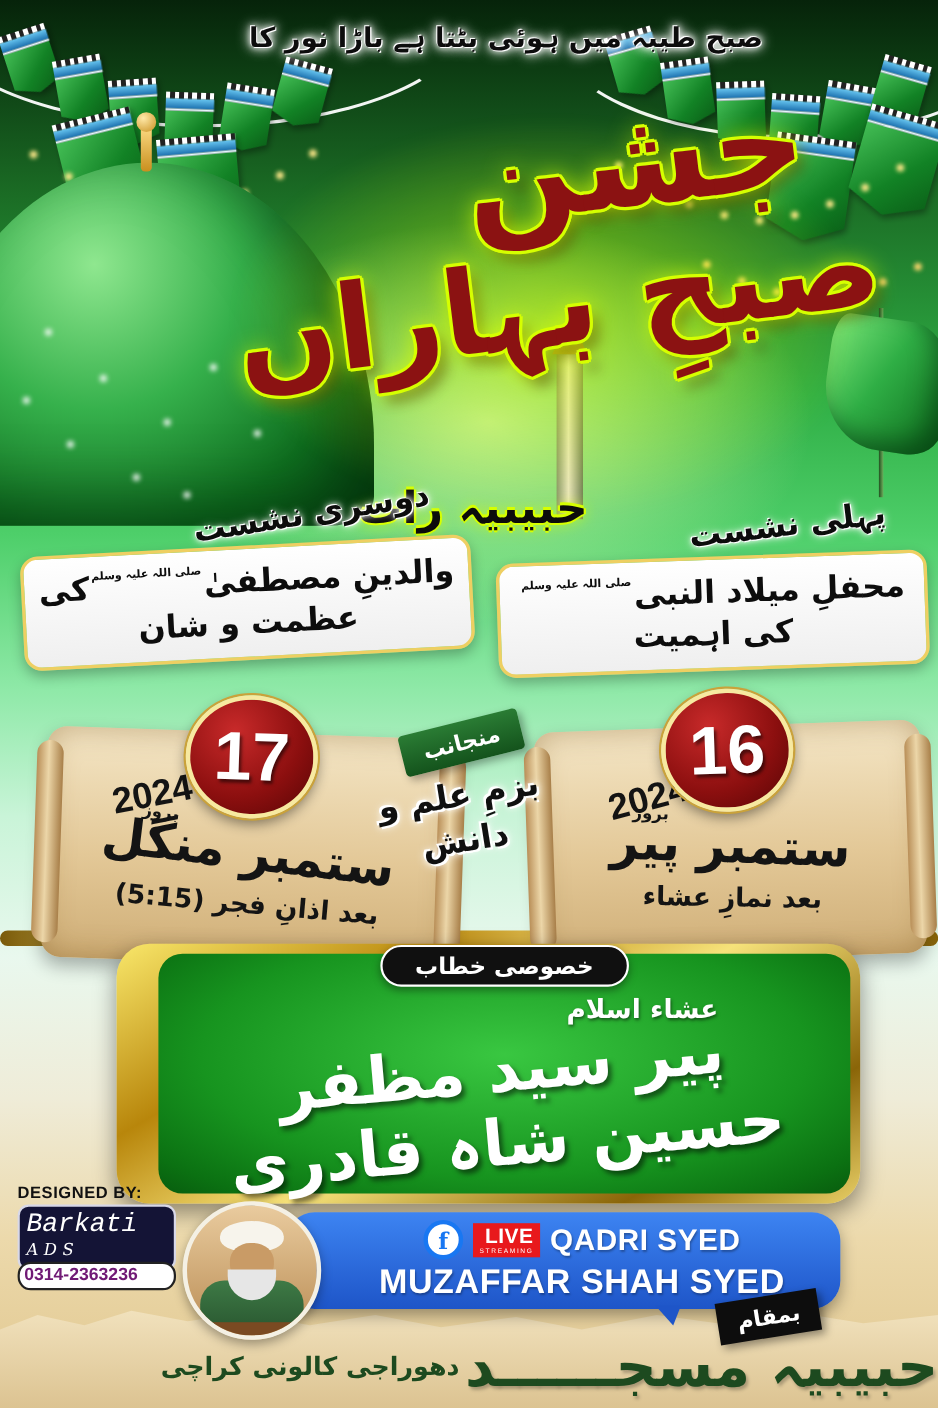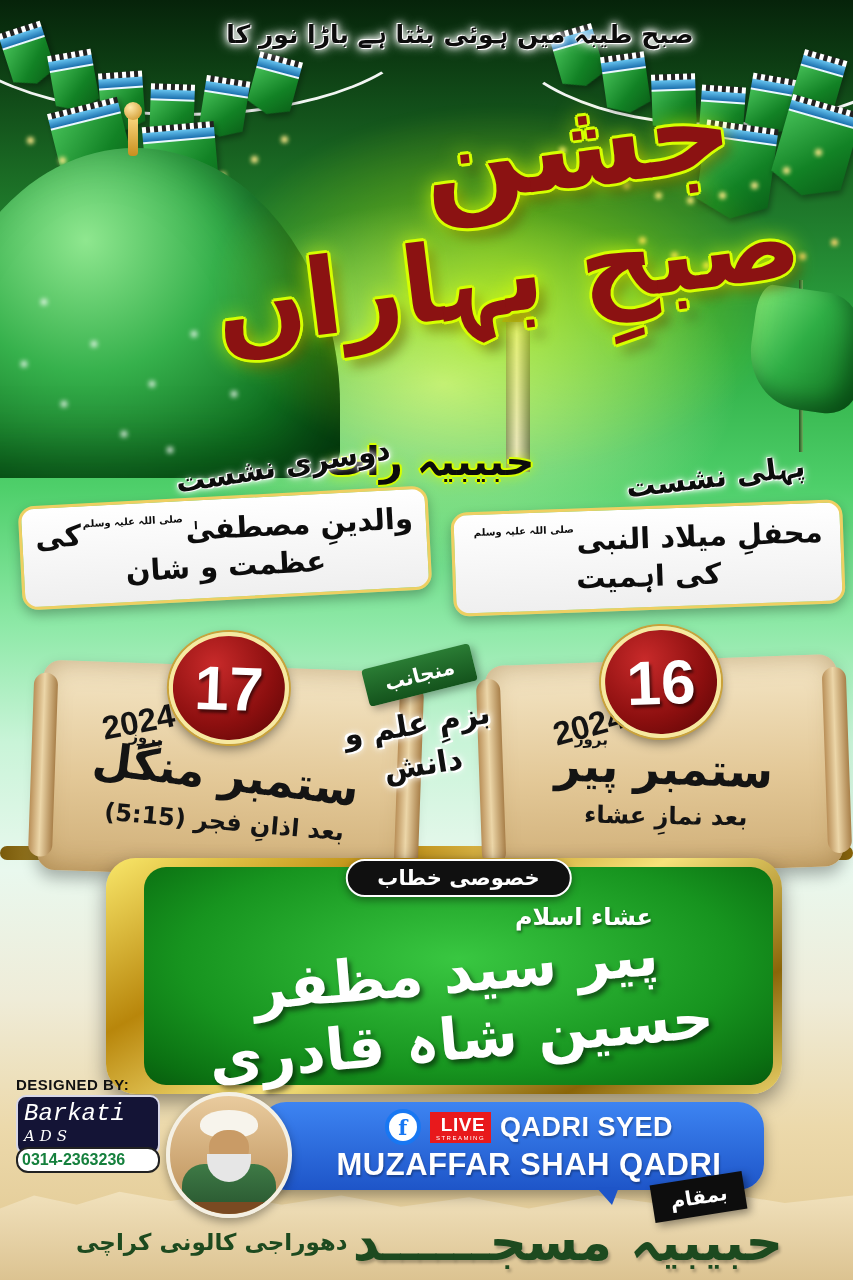--- a/index.html
+++ b/index.html
@@ -109,21 +109,21 @@
   .sp-honorific{position:absolute;top:36px;right:120px;color:#fff;font-size:24px;font-weight:bold;text-shadow:1px 2px 3px rgba(0,0,0,.5);}
   .sp-name{position:absolute;top:72px;left:16px;right:16px;text-align:center;color:#fff;font-size:58px;font-weight:bold;
     transform:rotate(-5deg);line-height:1.15;text-shadow:3px 4px 5px rgba(0,0,0,.5);}
   
   .designer{left:16px;top:1076px;width:144px;z-index:7;text-align:left;font-family:"Liberation Sans",sans-serif;}
   .d-head{font-size:15px;font-weight:bold;color:#111;letter-spacing:.5px;}
   .d-box{margin-top:2px;background:#141436;border:2px solid #d8d8e8;border-radius:10px;padding:4px 6px 8px;color:#fff;}
   .d-name{font-family:Liberation Mono, monospace;font-style:italic;font-size:24px;line-height:1.1;}
   .d-type{font-family:"DejaVu Serif",serif;font-style:italic;font-size:15px;letter-spacing:5px;}
   .d-phone{position:relative;margin-top:-8px;background:#fff;border:2px solid #222;border-radius:12px;font-size:16px;
-    font-weight:bold;color:#15803d;padding:2px 4px;}
+    font-weight:bold;color:#701a75;padding:2px 4px;}
   
   .photo{left:166px;top:1092px;width:118px;height:118px;z-index:8;border-radius:50%;border:4px solid #f4f0e4;overflow:hidden;
     background:linear-gradient(180deg,#e9cb9e,#b98c54);box-shadow:0 4px 10px rgba(0,0,0,.35);}
   .ph-turban{position:absolute;top:14px;left:30px;width:58px;height:28px;background:#f7f4ec;border-radius:50% 50% 42% 42%;}
   .ph-face{position:absolute;top:34px;left:39px;width:40px;height:36px;background:#c99b66;border-radius:46%;}
   .ph-beard{position:absolute;top:58px;left:37px;width:44px;height:28px;background:#e6e6e6;border-radius:0 0 24px 24px;}
   .ph-body{position:absolute;bottom:10px;left:12px;width:94px;height:40px;background:linear-gradient(180deg,#3e7a46,#2c5c33);border-radius:22px 22px 0 0;}
   .ph-desk{position:absolute;bottom:0;left:0;width:118px;height:12px;background:#7a4a22;}
   
   .live-bar{left:260px;top:1102px;width:504px;height:88px;z-index:7;border-radius:26px;
@@ -135,21 +135,21 @@
   .fb{width:36px;height:36px;border-radius:50%;background:#1877f2;display:flex;align-items:center;justify-content:center;}
   .fb-in{width:28px;height:28px;border-radius:50%;background:#fff;color:#1877f2;font-weight:bold;font-size:21px;display:flex;align-items:center;justify-content:center;font-family:"DejaVu Serif",serif;}
   .live{background:#e8191c;color:#fff;text-align:center;padding:3px 6px 2px;line-height:1;}
   .live .lv{font-size:19px;font-weight:bold;letter-spacing:.5px;text-align:right;}
   .live .st{font-size:6px;letter-spacing:1.5px;margin-top:1px;}
   .bar-l1{color:#fff;font-size:27px;font-weight:bold;letter-spacing:.5px;text-shadow:1px 2px 2px rgba(0,0,0,.3);}
   .bar-l2{color:#fff;font-size:31px;font-weight:bold;letter-spacing:.5px;margin-top:2px;text-shadow:1px 2px 2px rgba(0,0,0,.3);}
   
   .bottom-strip{left:0;top:1186px;width:853px;height:94px;z-index:5;background:linear-gradient(180deg,#f2e3bf,#dcc391);
     clip-path:polygon(0 24%,4% 10%,9% 20%,14% 6%,20% 16%,26% 8%,33% 20%,40% 10%,47% 22%,55% 12%,62% 24%,70% 10%,78% 20%,85% 8%,92% 18%,100% 10%,100% 100%,0 100%);}
-  .venue-line{position:absolute;left:0;right:0;top:16px;text-align:center;color:#1d4a1f;z-index:6;}
+  .venue-line{position:absolute;left:0;right:0;top:16px;text-align:right;color:#1d4a1f;z-index:6;}
   .venue-name{font-size:52px;font-weight:bold;text-shadow:2px 3px 3px rgba(0,0,0,.25);}
   .venue-addr{display:inline-block;font-size:23px;font-weight:bold;transform:translateY(-10px);margin-left:6px;}
   .venue-badge{position:absolute;top:1178px;right:108px;z-index:7;transform:rotate(-9deg);background:#0d0d0d;color:#fff;
     font-size:20px;font-weight:bold;padding:7px 18px;box-shadow:3px 4px 8px rgba(0,0,0,.4);}
 </style>
 </head>
 <body>
 
 <div class="poster">
 
@@ -334,21 +334,21 @@
       <div class="bar-row1">
         <div class="fb">
             <div class="fb-in">f</div>
           </div>
         <div class="live">
           <div class="lv">LIVE</div>
           <div class="st">STREAMING</div>
         </div>
         <span class="bar-l1">QADRI SYED</span>
       </div>
-      <div class="bar-l2">MUZAFFAR SHAH QADRI</div>
+      <div class="bar-l2">MUZAFFAR SHAH SYED</div>
     </div>
   </div>
 
   <div class="abs bottom-strip"></div>
   <div class="venue-line rtl abs" style="top:1212px;">
     <span class="venue-name">حبیبیہ مسجــــــد</span>
     <span class="venue-addr">دھوراجی کالونی کراچی</span>
   </div>
   <div class="venue-badge rtl">بمقام</div>
 

